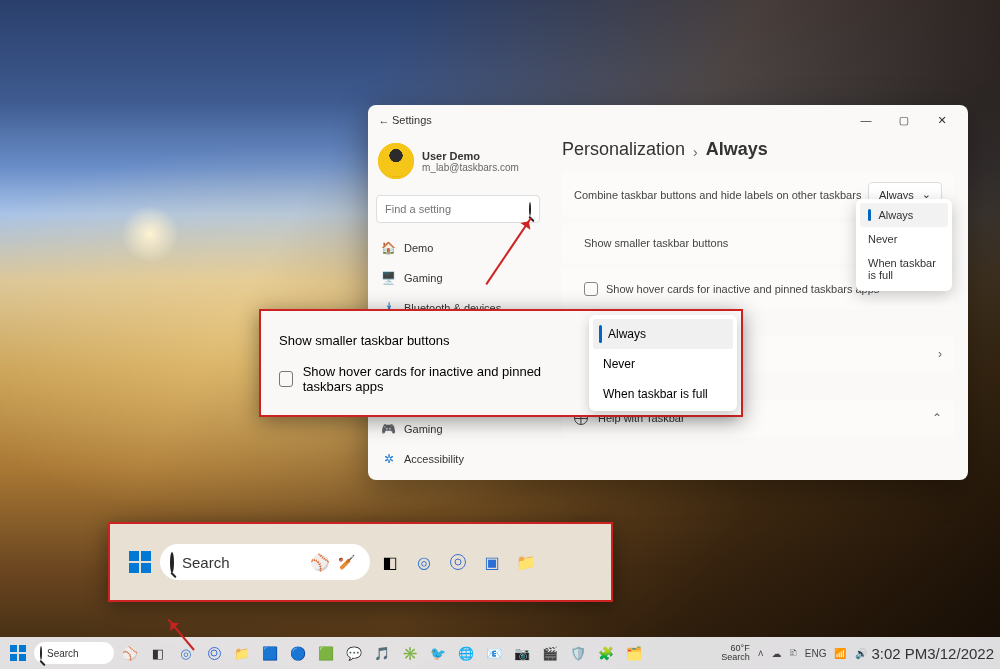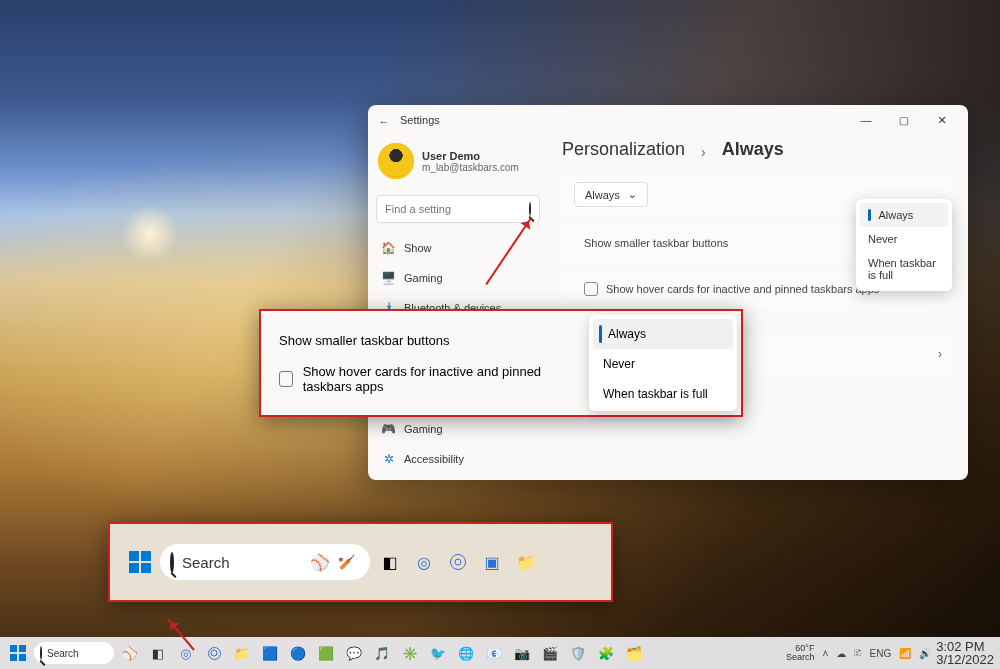--- a/index.html
+++ b/index.html
@@ -20,36 +20,36 @@
 }
 
 
 .win {
   position:absolute; left:368px; top:105px; width:600px; height:375px;
   background:#faf9f7; border-radius:8px; box-shadow:0 8px 32px rgba(0,0,0,.35);
   display:flex; flex-direction:column; font-size:11px; color:#333;
 }
 .titlebar { height:30px; display:flex; align-items:center; padding:0 8px; }
 .titlebar .back { width:16px; text-align:center; cursor:pointer; }
-.titlebar .app { margin-left:8px; font-size:11px; }
+.titlebar .app { font-size:11px; }
 .winbtns { margin-left:auto; display:flex; gap:2px; }
 .winbtn { width:36px; height:24px; display:flex; align-items:center; justify-content:center; cursor:pointer; font-size:11px; }
 .body { flex:1; display:flex; overflow:hidden; }
 .side { width:180px; padding:4px 8px 8px 8px; display:flex; flex-direction:column; gap:4px; }
 .user { display:flex; align-items:center; gap:8px; margin:4px 0 8px 2px; }
 .avatar { width:36px; height:36px; border-radius:50%; background:radial-gradient(circle at 50% 35%, #2b2b2b 22%, #f5c518 23% 70%, #e0b010 71%); box-shadow:0 0 0 2px #f5c518 inset; }
 .user .nm { font-weight:600; font-size:11px; }
 .user .em { font-size:10px; color:#666; }
 .search { display:flex; align-items:center; border:1px solid #ddd; border-radius:4px; background:#fff; padding:4px 8px; margin:4px 0 8px 0; height:28px; }
 .search input { flex:1; border:none; outline:none; font-size:11px; background:transparent; }
 .navitem { display:flex; align-items:center; gap:8px; padding:6px 6px; border-radius:4px; cursor:pointer; font-size:11px; }
 .navitem .nico { width:14px; height:14px; display:flex; align-items:center; justify-content:center; font-size:12px; }
 
 .main { flex:1; padding:4px 14px 8px 14px; overflow:hidden; }
-.bc { display:flex; align-items:flex-end; gap:16px; font-size:18px; margin-bottom:12px; }
+.bc { display:flex; align-items:flex-end; gap:8px; font-size:18px; margin-bottom:12px; }
 .bc .bc1 { font-weight:400; color:#333; cursor:pointer; }
 .bc .chev { font-size:14px; color:#666; }
 .bc .bc2 { font-weight:600; }
 .settingrow { display:flex; align-items:center; padding:10px 12px; background:#fcfbfa; border-radius:4px; margin-bottom:6px; font-size:11px; min-height:40px; }
 .settingrow .lbl { flex:1; color:#444; }
 .subrow { padding-left:22px; font-size:11px; }
 .cbx { width:14px; height:14px; border:1.3px solid #888; border-radius:3px; margin-right:8px; flex:0 0 14px; cursor:pointer; }
 .relhead { font-size:11px; font-weight:600; margin:10px 0 4px 0; color:#333; }
 .relrow { display:flex; align-items:center; padding:12px; background:#fcfbfa; border-radius:4px; margin-top:4px; cursor:pointer; }
 .relrow .rchev { margin-left:auto; color:#666; font-size:12px; }
@@ -89,21 +89,21 @@
 .arrow2::after{ top:-2px; left:-5px; border-bottom-color:#c22; }
 
 
 .taskbar { position:absolute; left:0; right:0; bottom:0; height:32px; background:rgba(240,240,243,.92); display:flex; align-items:center; padding:0 6px; gap:4px; font-size:10px; color:#333; backdrop-filter:blur(8px); }
 .taskbar .tic { width:24px; height:24px; display:flex; align-items:center; justify-content:center; font-size:13px; cursor:pointer; border-radius:3px; }
 .taskbar .tsearch { display:flex; align-items:center; gap:5px; background:#fff; border-radius:12px; padding:2px 10px 2px 6px; height:22px; cursor:pointer; min-width:80px; }
 .taskbar .tsearch .sic { font-size:11px; font-weight:bold; }
 .taskbar .spacer { flex:1; }
 .taskbar .sys { display:flex; align-items:center; gap:8px; color:#444; }
 .taskbar .weather { display:flex; flex-direction:column; align-items:flex-end; line-height:1; font-size:9px; margin-right:4px; }
-.taskbar .clock { display:flex; flex-direction:column; align-items:flex-start; line-height:1; font-size:13px; }
+.taskbar .clock { display:flex; flex-direction:row; align-items:flex-start; line-height:1; font-size:15px; }
 
 
 .wlogo { width:16px; height:16px; display:grid; grid-template:1fr 1fr/1fr 1fr; gap:1.5px; }
 .wlogo span{ background:#0078d4; }
 .wlogo.big{ width:22px; height:22px; gap:2px; }
 .globe{ width:14px; height:14px; border:1.4px solid #444; border-radius:50%; position:relative; }
 .globe::before{ content:""; position:absolute; left:50%; top:0; bottom:0; width:1.2px; background:#444; transform:translateX(-50%);}
 .globe::after{ content:""; position:absolute; top:50%; left:0; right:0; height:1.2px; background:#444;}
 .gear{ width:16px; height:16px; border:1.5px solid #3b6fd6; border-radius:50%; position:relative; }
 .gear::before{ content:""; position:absolute; left:50%; top:50%; width:5px; height:5px; border:1.3px solid #3b6fd6; border-radius:50%; transform:translate(-50%,-50%); }
@@ -133,21 +133,21 @@
           <div class="nm">User Demo</div>
           <div class="em">m_lab@taskbars.com</div>
         </div>
       </div>
       <div class="search">
         <input placeholder="Find a setting" style="">
         <span><span class="mag" style="width:10px;height:10px;border-width:1.4px"></span></span>
       </div>
       <div class="navitem">
           <span class="nico">🏠</span>
-          <span>Show</span>
+          <span>Demo</span>
         </div>
       <div class="navitem">
           <span class="nico">🖥️</span>
           <span>Gaming</span>
         </div>
       <div class="navitem">
           <span class="nico" style="color:#1976d2;font-weight:bold">ᚼ</span>
           <span>Bluetooth &amp; devices</span>
         </div>
       <div style="flex:1"></div>
@@ -162,20 +162,21 @@
     </div>
 
     <div class="main">
       <div class="bc">
         <span class="bc1">Personalization</span>
         <span class="chev">›</span>
         <span class="bc2">Always</span>
       </div>
 
       <div class="settingrow">
+        <span class="lbl">Combine taskbar buttons and hide labels on other taskbars</span>
         <div class="ddbtn">
           <span>Always</span>
           <span>⌄</span>
         </div>
       </div>
 
       <div class="settingrow subrow" style="padding-top:6px;padding-bottom:6px">
         <span class="lbl">Show smaller taskbar buttons</span>
       </div>
 
@@ -184,20 +185,25 @@
         <span class="lbl">Show hover cards for inactive and pinned taskbars apps</span>
       </div>
 
       <div class="relhead">Related settings</div>
       <div class="relrow">
         <span style="opacity:.25">play</span>
         <span class="rchev">›</span>
       </div>
 
       <div class="relhead">Related support</div>
+      <div class="relrow">
+        <span class="globe" style="margin-right:10px"></span>
+        <span>Help with Taskbar</span>
+        <span class="rchev">⌃</span>
+      </div>
     </div>
   </div>
 
   <div class="dropdown" style="right:16px; top:94px;">
     <div class="dditem sel">
         <span>Always</span>
       </div>
     <div class="dditem">
         <span>Never</span>
       </div>

